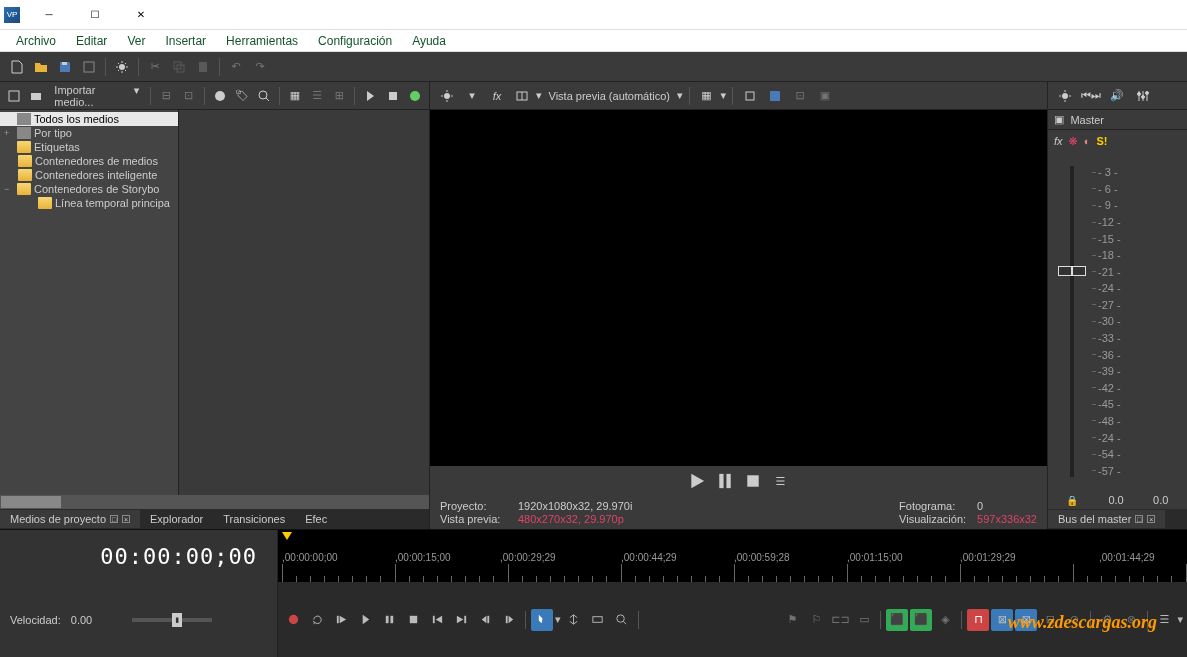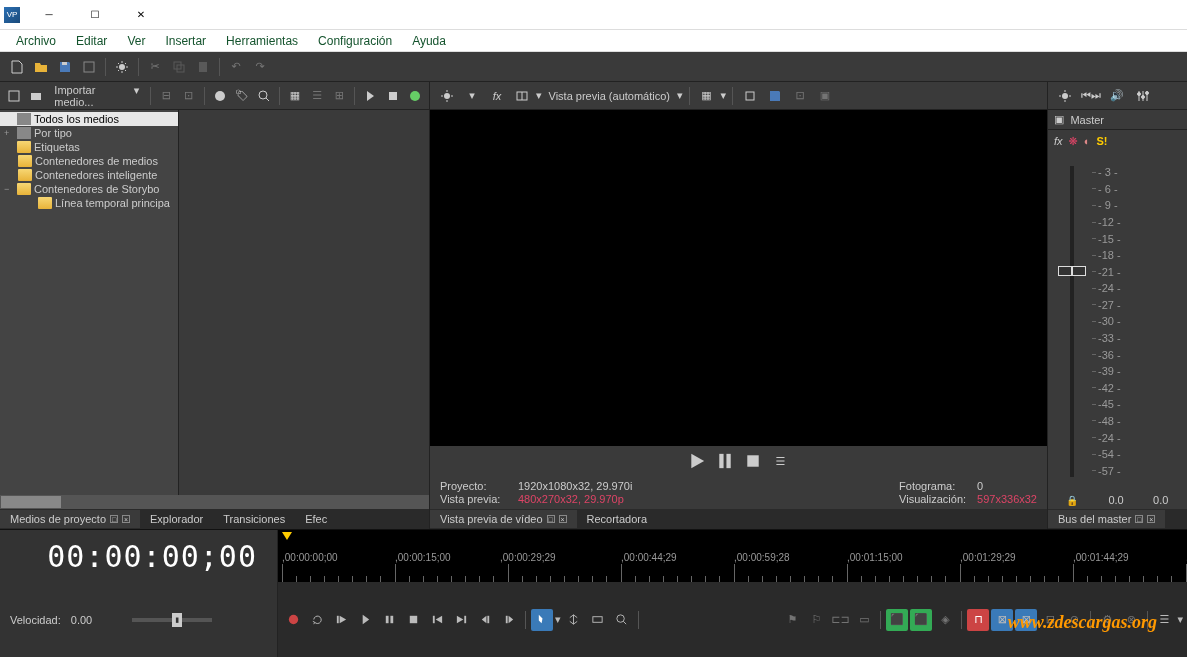--- a/index.html
+++ b/index.html
@@ -57,21 +57,21 @@
 .meter-handle{width:28px;height:10px;background:#ddd;position:absolute;top:32%;left:-12px;display:flex}
 .meter-handle::before,.meter-handle::after{content:"";width:12px;height:8px;background:#333;margin:1px}
 .meter-scale{flex:1;display:flex;flex-direction:column;padding:8px 0;color:#999;font-size:9px}
 .scale-mark{flex:1;display:flex;align-items:center;gap:2px}
 .scale-tick{width:4px;height:1px;background:#666}
 .meter-footer{height:18px;display:flex;align-items:center;justify-content:space-around;color:#ccc;font-size:10px;padding:0 4px}
 .lock-icon{font-size:10px}
 .timeline-area{height:128px;background:#2a2a2a;display:flex;flex-direction:column;border-top:1px solid #111}
 .timeline-header{height:52px;display:flex;background:#333}
 .tc-display{width:278px;display:flex;align-items:center;justify-content:flex-end;padding:0 20px;border-right:1px solid #222}
-.tc-text{font-size:30px;color:#fff;font-family:monospace;letter-spacing:1px}
+.tc-text{font-size:22px;color:#fff;font-family:monospace;letter-spacing:1px}
 .timeline-ruler{flex:1;position:relative;background:#000000}
 .playhead{position:absolute;left:4px;top:2px;width:0;height:0;border-left:5px solid transparent;border-right:5px solid transparent;border-top:8px solid #fc0}
 .ruler-mark{position:absolute;color:#999;font-size:10px;top:22px}
 .ruler-tick{position:absolute;width:1px;background:#666;bottom:0}
 .timeline-body{flex:1;display:flex;background:#2a2a2a}
 .track-head{width:278px;background:#333;border-right:1px solid #222;padding:10px;display:flex;align-items:center;gap:10px;color:#ccc}
 .vel-slider{width:80px;height:4px;background:#555;position:relative;margin-left:30px}
 .vel-handle{width:10px;height:14px;background:#ccc;position:absolute;left:50%;top:-5px;display:flex;align-items:center;justify-content:center;font-size:7px;color:#333}
 .track-area{flex:1;background:#2a2a2a;display:flex;align-items:center;padding:0 4px}
 .track-toolbar{display:flex;align-items:center;gap:2px;color:#bbb;width:100%}
@@ -319,28 +319,20 @@
       <div class="info-col" style="margin-left:auto">
         <div class="info-row">
             <span class="info-label">Fotograma:</span>
             <span class="info-val">0</span>
           </div>
         <div class="info-row">
             <span class="info-label">Visualización:</span>
             <span class="info-val red">597x336x32</span>
           </div>
       </div>
-    </div>
-    <div class="panel-tabs">
-      <div class="panel-tab active">
-          <span>Vista previa de vídeo</span>
-          <span class="tab-sq">□</span>
-          <span class="tab-sq">×</span>
-        </div>
-      <div class="panel-tab">Recortadora</div>
     </div>
   </div>
 
   <div class="right-panel">
     <div class="master-toolbar">
       <div class="tb-btn">
           <svg viewBox="0 0 14 14" fill="#ccc">
             <circle cx="7" cy="7" r="3"></circle>
             <path d="M7 1v2M7 11v2M1 7h2M11 7h2" stroke="#ccc"></path>
           </svg>
@@ -530,21 +522,21 @@
         <div class="ruler-tick" style="left: 667px; height: 6px;"></div>
         <div class="ruler-mark" style="left: 682px;">,00:01:29;29</div>
         <div class="ruler-tick" style="left: 682px; height: 18px;"></div>
         <div class="ruler-tick" style="left: 696px; height: 6px;"></div>
         <div class="ruler-tick" style="left: 710px; height: 6px;"></div>
         <div class="ruler-tick" style="left: 724px; height: 6px;"></div>
         <div class="ruler-tick" style="left: 738px; height: 6px;"></div>
         <div class="ruler-tick" style="left: 752px; height: 6px;"></div>
         <div class="ruler-tick" style="left: 766px; height: 6px;"></div>
         <div class="ruler-tick" style="left: 780px; height: 6px;"></div>
-        <div class="ruler-mark" style="left: 795px;">,00:01:44;29</div>
+        <div class="ruler-mark" style="left: 821px;">,00:01:44;29</div>
         <div class="ruler-tick" style="left: 795px; height: 18px;"></div>
         <div class="ruler-tick" style="left: 809px; height: 6px;"></div>
         <div class="ruler-tick" style="left: 823px; height: 6px;"></div>
         <div class="ruler-tick" style="left: 837px; height: 6px;"></div>
         <div class="ruler-tick" style="left: 851px; height: 6px;"></div>
         <div class="ruler-tick" style="left: 865px; height: 6px;"></div>
         <div class="ruler-tick" style="left: 879px; height: 6px;"></div>
         <div class="ruler-tick" style="left: 893px; height: 6px;"></div>
         <div class="ruler-mark" style="left: 908px;">,00:01</div>
         <div class="ruler-tick" style="left: 908px; height: 18px;"></div>

